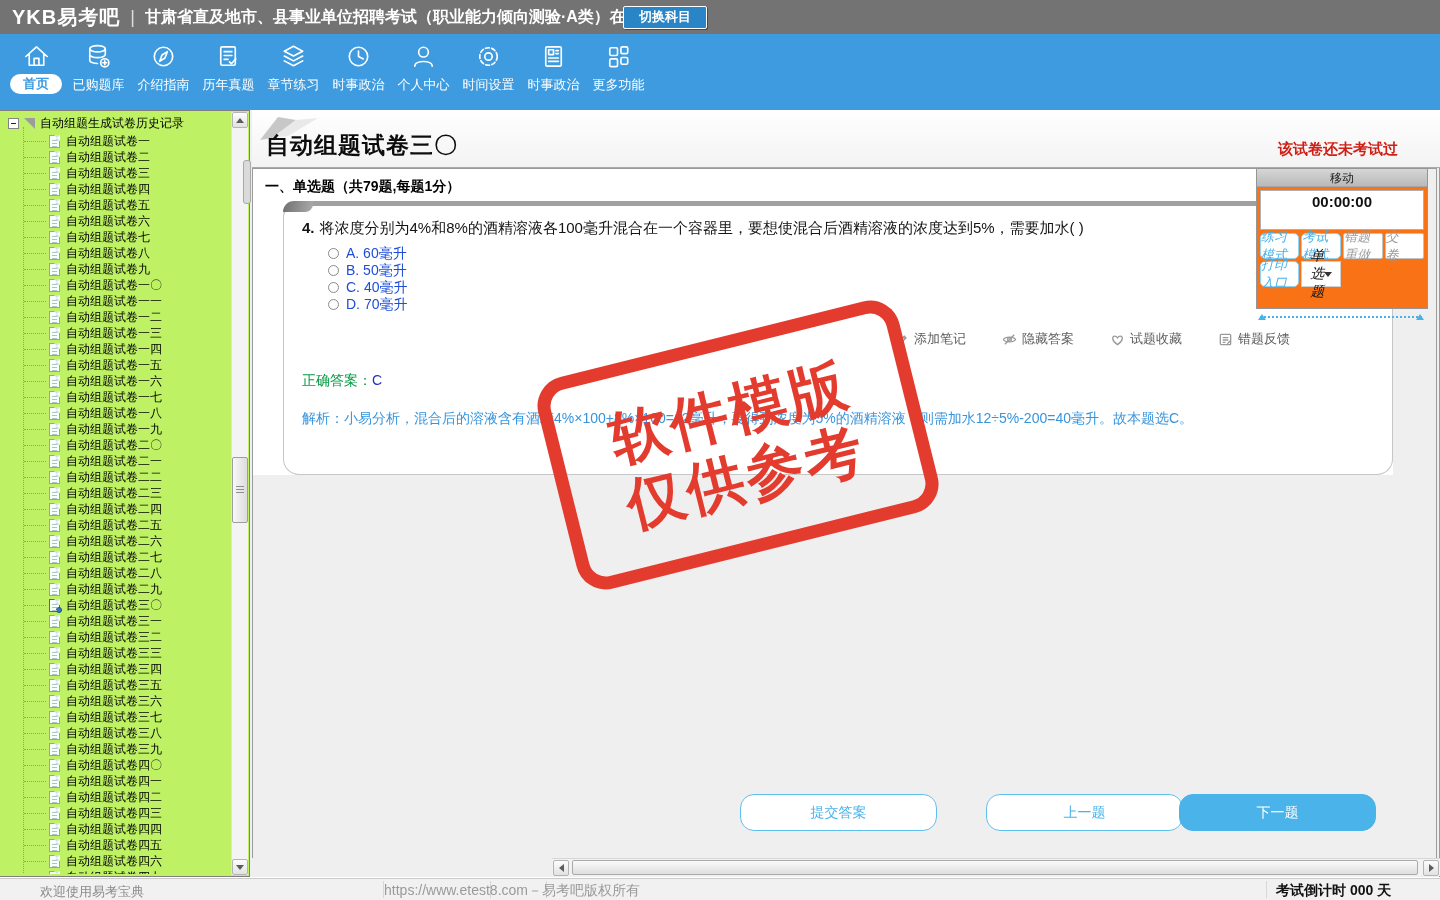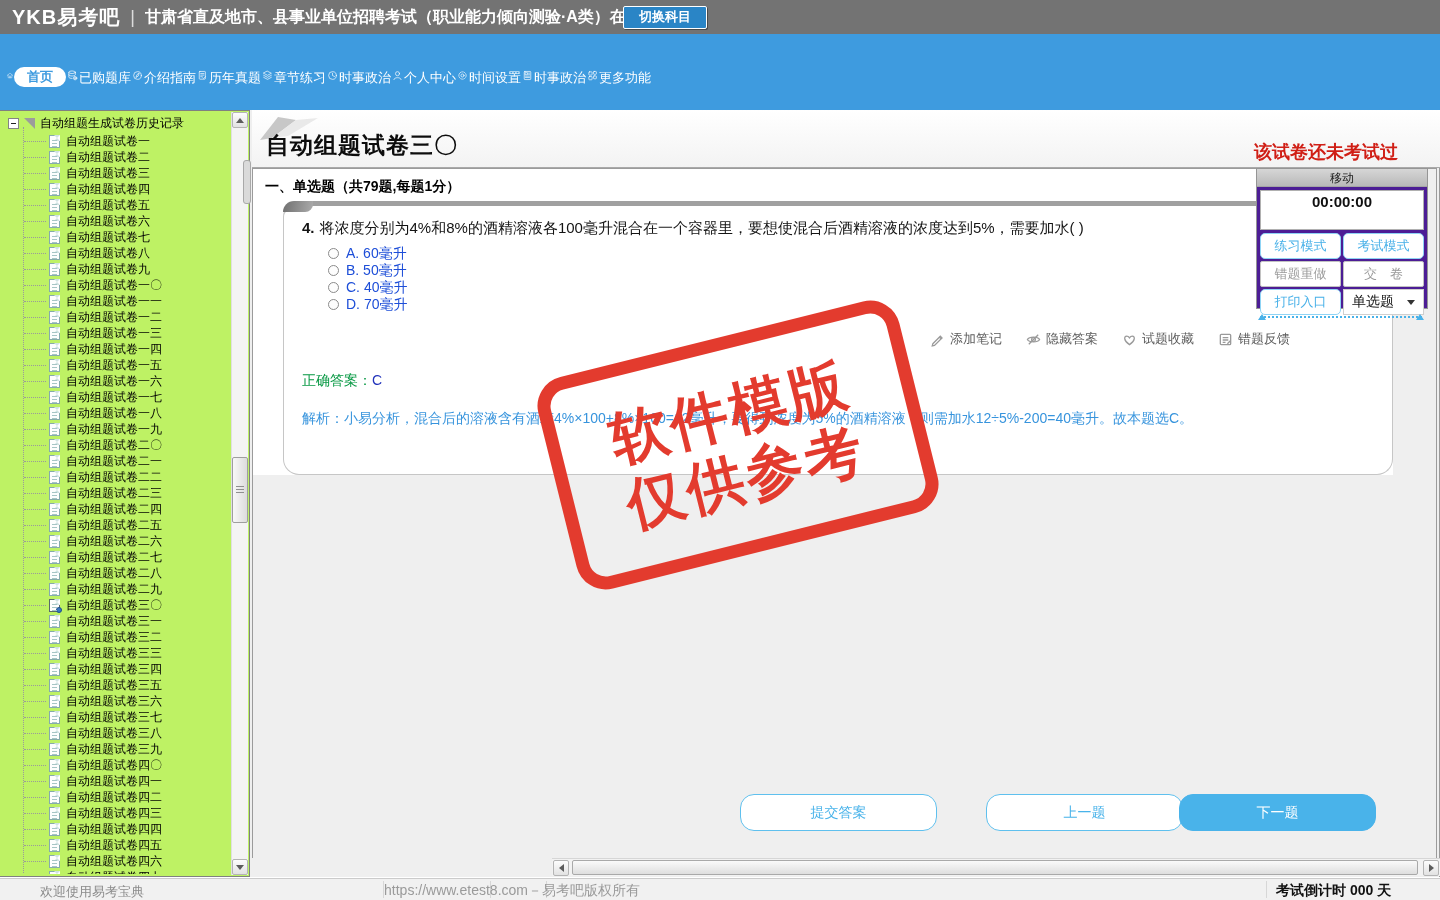--- a/index.html
+++ b/index.html
@@ -14,21 +14,21 @@
   .topbar .sep { color:rgba(255,255,255,.75); margin:0 10px; font-size:18px; flex:none; }
   .app-title { color:#fff; font-weight:bold; font-size:16px; white-space:nowrap;
                overflow:hidden; width:478px; flex:none; }
   .switch-btn { flex:none; height:23px; padding:0 15px; background:#2a85c6; color:#fff;
                 font-weight:bold; font-size:13px; border:1px solid #fff;
                 box-shadow:1px 1px 0 rgba(0,0,0,.35); border-radius:2px; cursor:pointer; }
 
   
   .toolbar { position:absolute; left:0; top:34px; width:1440px; height:76px;
              background:#3e9bdf; display:flex; padding-left:6px; z-index:5; }
-  .tb-item { width:65px; display:flex; flex-direction:row; align-items:center;
+  .tb-item { width:65px; display:flex; flex-direction:column; align-items:center;
              padding-top:7px; cursor:pointer; }
   .tb-item:first-child { width:60px; }
   .tb-item svg { width:31px; height:31px; stroke:#fff; fill:none; stroke-width:1.7;
                  stroke-linecap:round; stroke-linejoin:round; }
   .tb-label { font-size:13px; color:#fff; margin-top:4px; white-space:nowrap; }
   .tb-item.active .tb-label { background:#fff; color:#3e9bdf; font-weight:bold;
                               border-radius:10px; padding:1px 13px; margin-top:2px; }
 
   
   .sidebar { position:absolute; left:0; top:110px; width:250px; height:767px;
@@ -86,57 +86,57 @@
               background:#dadada; border:1px solid #a9a9a9; border-radius:3px; z-index:6; cursor:col-resize; }
 
   
   .main-bg { position:absolute; left:250px; top:110px; width:1190px; height:767px;
              background:#efefef; border-right:1px solid #9a9a9a; }
   .title-strip { position:absolute; left:252px; top:110px; width:1188px; height:58px;
                  background:linear-gradient(#ffffff,#f3f3f3); border-bottom:1px solid #a9a9a9; z-index:3; }
   .page-corner { position:absolute; left:6px; top:4px; }
   .paper-title { position:absolute; left:14px; top:20px; font-size:23px; font-weight:bold;
                  letter-spacing:1px; color:#0d0d0d; }
-  .status-note { position:absolute; right:42px; top:30px; color:#d01f16; font-weight:bold; font-size:18px; }
+  .status-note { position:absolute; right:42px; top:30px; color:#d01f16; font-weight:bold; font-size:15px; }
 
   .main-panel { position:absolute; left:252px; top:168px; width:1185px; height:690px;
                 background:#efefef; border:1px solid #9b9b9b; border-bottom:none; z-index:2; }
   .white-band { position:absolute; left:0; top:0; width:1140px; height:306px; background:#fff; }
   .section-header { position:absolute; left:12px; top:9px; font-size:14px; font-weight:bold; color:#000; }
 
   .q-card { position:absolute; left:30px; top:32px; width:1110px; height:274px; background:#fff;
             border:1px solid #c6c6c6; border-top:5px solid #a0a0a0; border-radius:16px; }
   .q-card::before { content:""; position:absolute; top:-5px; left:-1px; width:30px; height:11px;
                     background:linear-gradient(100deg,#6f6f6f,#ababab);
                     border-radius:14px 0 10px 0; }
   .q-row { display:flex; gap:5px; padding:13px 18px 0; font-size:15px; color:#141414; }
   .q-num { font-weight:bold; flex:none; }
   .options { margin:7px 0 0 44px; }
   .opt { display:flex; align-items:center; height:17px; cursor:pointer; }
   .radio { width:11px; height:11px; border:1px solid #8b8b8b; border-radius:50%;
            background:#fdfdfd; margin-right:7px; flex:none; }
   .opt-label { font-size:14px; color:#1d4ed8; }
 
-  .actions { position:absolute; right:102px; top:124px; display:flex; gap:24px; }
+  .actions { position:absolute; right:102px; top:124px; display:flex; gap:36px; }
   .action { display:flex; align-items:center; gap:5px; color:#5d5d5d; font-size:13px; cursor:pointer; }
   .action svg { width:15px; height:15px; stroke:#9a9a9a; fill:none; stroke-width:1.4; }
 
   .answer-row { position:absolute; left:18px; top:166px; font-size:14px; }
   .answer-label { color:#089944; }
   .answer-value { color:#2233bb; }
   .analysis { position:absolute; left:18px; top:204px; font-size:14px; color:#3794dd; white-space:nowrap; }
 
   
   .float-panel { position:absolute; left:1256px; top:168px; width:172px; height:141px;
-                 background:#4c1d95; border:1px solid #959595; z-index:30; }
+                 background:#f97316; border:1px solid #959595; z-index:30; }
   .fp-header { height:18px; background:linear-gradient(#d6d6d6,#b9b9b9); border-bottom:1px solid #a5a5a5;
                text-align:center; font-size:12px; line-height:18px; color:#1e1e1e; cursor:move; }
   .fp-timer { margin:3px 3px 2px; height:40px; border:1px solid #b0b0b0; background:#fff;
               text-align:center; font-size:15px; font-weight:bold; line-height:22px; color:#101010; }
-  .fp-grid { display:grid; grid-template-columns:1fr 1fr; gap:2px; padding:1px 3px 3px; }
+  .fp-grid { display:grid; grid-template-columns:1fr 1fr 1fr 1fr; gap:2px; padding:1px 3px 3px;font-style:italic; }
   .pbtn { height:26px; display:flex; align-items:center; justify-content:center;
           background:#fff; font-size:13px; cursor:pointer; }
   .pbtn.blue { border:1px solid #8fd4f5; border-radius:5px; color:#47b0e8; }
   .pbtn.gray { border:1px solid #c2c2c2; border-radius:2px; color:#9b9b9b; }
   .fp-dropdown { height:26px; border:1px solid #cfcfcf; background:#fff; display:flex;
                  align-items:center; justify-content:space-between; padding:0 8px;
                  font-size:14px; color:#111; cursor:pointer; }
   .caret { width:0; height:0; border-left:4px solid transparent; border-right:4px solid transparent;
            border-top:5px solid #333; }
   .dotted-strip { position:absolute; left:1260px; top:316px; width:162px; z-index:30;

